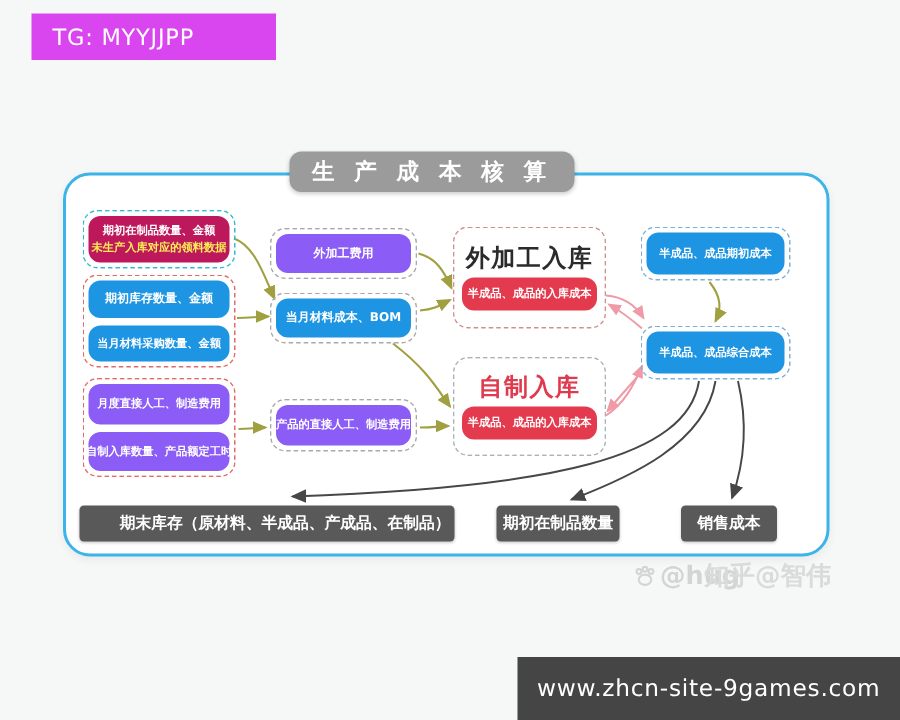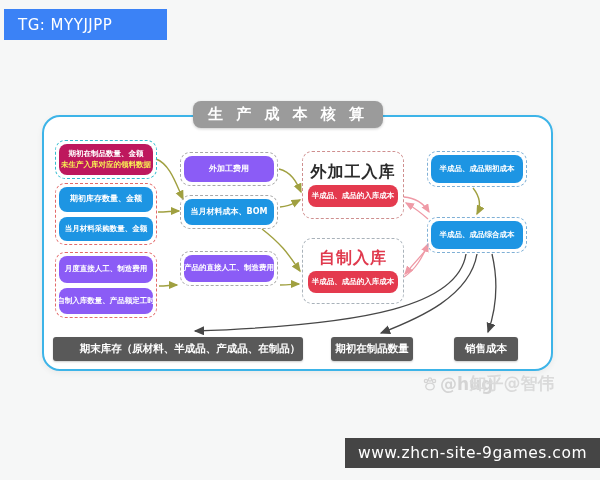--- a/index.html
+++ b/index.html
@@ -1,21 +1,21 @@
 <!DOCTYPE html>
 <html><head>
 <meta charset="utf-8">
 <style>
   * { margin:0; padding:0; box-sizing:border-box; }
   html,body { width:600px; height:480px; }
   body { font-family:"DejaVu Sans","Liberation Sans",sans-serif; background:#f6f7f7; }
   .screen { position:relative; width:600px; height:480px; overflow:hidden; background:#f6f7f7; }
 
-  .tg-bar { position:absolute; left:4px; top:9px; width:163px; height:31px;
-    background:#3b82f6; color:#fff; font-size:15px; letter-spacing:.5px;
+  .tg-bar { position:absolute; left:21px; top:9px; width:163px; height:31px;
+    background:#d946ef; color:#fff; font-size:15px; letter-spacing:.5px;
     display:flex; align-items:center; padding-left:14px; }
 
   .card { position:absolute; left:42px; top:115px; width:511px; height:256px;
     background:#fff; border:2px solid #3db4e8; border-radius:18px; z-index:1;
     box-shadow:0 2px 6px rgba(0,0,0,.06); }
 
   .title-pill { position:absolute; left:193px; top:101px; width:190px; height:27px;
     background:#9b9b9b; border-radius:8px; color:#fff; font-weight:bold; font-size:15px;
     letter-spacing:4px; display:flex; align-items:center; justify-content:center; z-index:3;
     box-shadow:0 1px 3px rgba(0,0,0,.2); }
@@ -52,21 +52,21 @@
     box-shadow:0 1px 2px rgba(0,0,0,.2); }
 
   .arrows { position:absolute; left:0; top:0; width:600px; height:480px;
     z-index:2; pointer-events:none; }
 
   .watermark { position:absolute; left:422px; top:372px; z-index:4; display:flex;
     align-items:center; color:#cfcfcf; font-size:17px; font-weight:bold; opacity:.85; }
   .watermark .wm2 { margin-left:-24px; color:#d6d6d6; }
   .paw { margin-right:2px; }
 
-  .footer-bar { position:absolute; left:345px; top:438px; width:255px; height:30px;
+  .footer-bar { position:absolute; left:345px; top:438px; width:255px; height:42px;
     background:#454545; color:#fff; font-size:15.5px; z-index:5;
     display:flex; align-items:center; justify-content:center; letter-spacing:.5px; }
 </style>
 </head>
 <body>
 
 <div class="screen">
 
   <div class="tg-bar">TG: MYYJJPP</div>
 
@@ -127,21 +127,21 @@
   </div>
 
   <div class="grp dash-gray" style="left:180px; top:152px; width:98px; height:34px;">
     <div class="pill green">外加工费用</div>
   </div>
 
   <div class="grp dash-gray" style="left:180px; top:195px; width:98px; height:34px;">
     <div class="pill blue">当月材料成本、BOM</div>
   </div>
 
-  <div class="grp dash-gray" style="left:180px; top:251px; width:98px; height:35px;align-items:flex-end;">
+  <div class="grp dash-gray" style="left:180px; top:266px; width:98px; height:35px;align-items:flex-end;">
     <div class="pill green tiny">产品的直接人工、制造费用</div>
   </div>
 
   <div class="grp dash-pink" style="left:302px; top:151px; width:102px; height:68px; gap:2px;">
     <div class="grp-title t-dark">外加工入库</div>
     <div class="inbox">半成品、成品的入库成本</div>
   </div>
 
   <div class="grp dash-slate" style="left:302px; top:238px; width:102px; height:66px; gap:2px;">
     <div class="grp-title t-red">自制入库</div>

